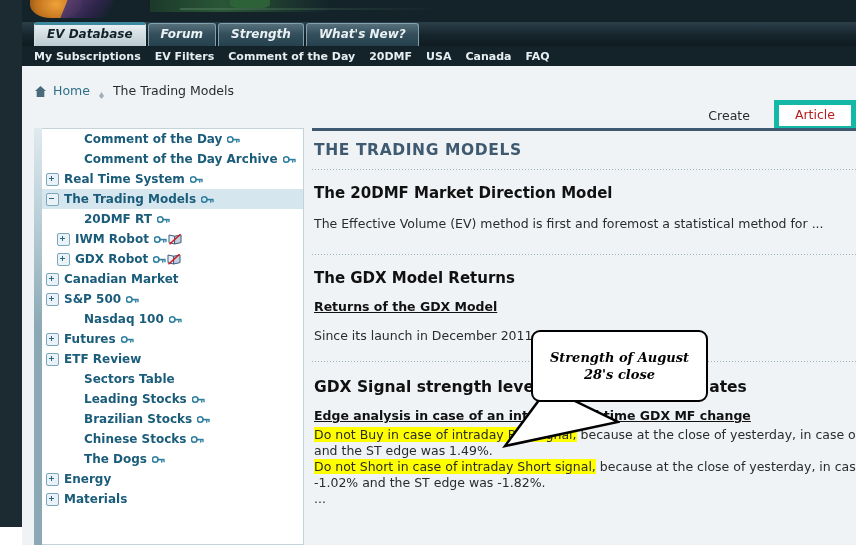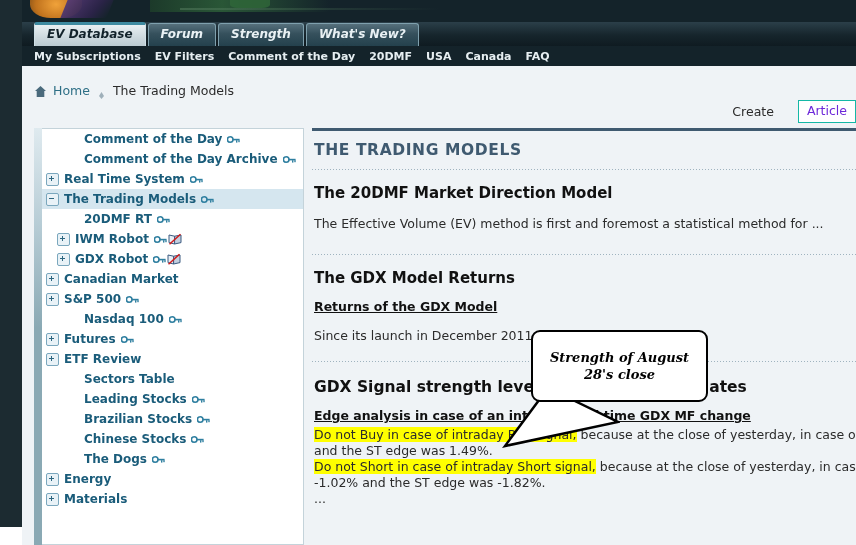--- a/index.html
+++ b/index.html
@@ -65,22 +65,22 @@
   .bc-home-icon{width:13px;height:13px;margin-right:6px;position:relative;display:inline-block;}
   .bc-home-icon svg{display:block;}
   .bc-link{font-size:12.5px;color:#2e6f86;margin-right:7px;}
   .bc-sep{width:9px;height:9px;margin-right:7px;display:inline-block;}
   .bc-current{font-size:12.5px;color:#2b2b2b;}
 
   
   .create-row{position:absolute;right:0px;top:100px;display:flex;align-items:center;}
   .create-label{font-size:12.5px;color:#2b2b2b;margin-right:24px;}
   .create-select{
-    height:21px;line-height:19px;padding:0 8px;min-width:40px;
-    border:1px solid #14b8a6;background:#ffffff;font-size:12.5px;color:#6d28d9;
+    height:21px;line-height:19px;padding:0 16px;min-width:40px;
+    border:5px solid #14b8a6;background:#ffffff;font-size:12.5px;color:#b91c1c;
     white-space:nowrap;overflow:hidden;
   }
 
   
   .sidebar{position:absolute;left:34px;top:128px;width:270px;height:417px;
     background:#ffffff;border:1px solid #c4d3da;box-sizing:border-box;}
   .sb-rail{position:absolute;left:34px;top:128px;width:8px;height:417px;
     background:linear-gradient(180deg,#dfeaef 0%,#b9ced7 22%,#8aa9b4 48%,#8aa9b4 100%);}
   .sb-inner{position:absolute;left:42px;top:129px;width:261px;height:415px;overflow:hidden;background:#fff;}
   .sb-row{height:20px;display:flex;align-items:center;padding-left:4px;white-space:nowrap;}

